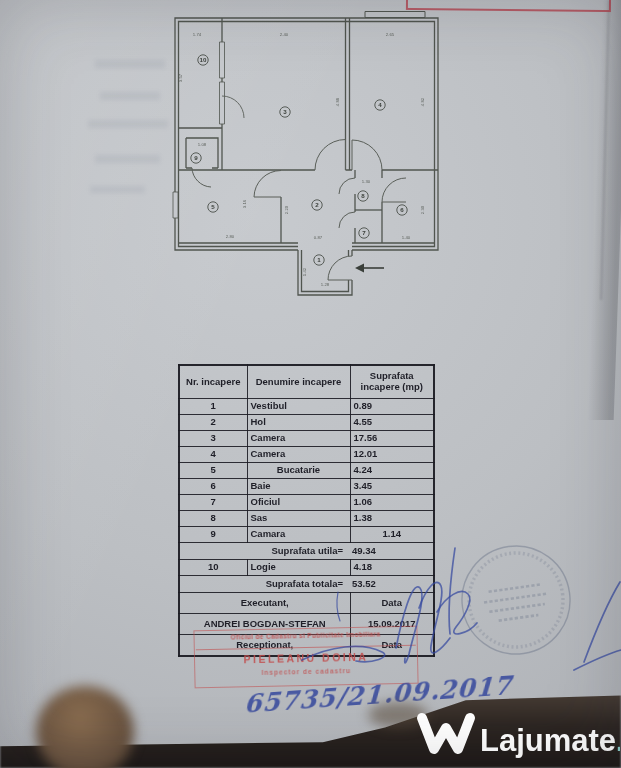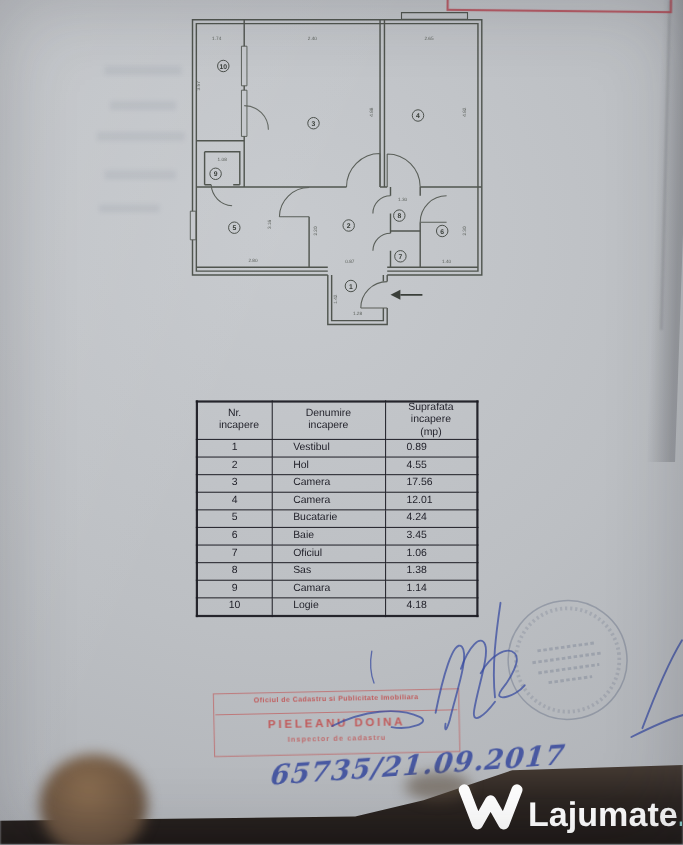--- a/index.html
+++ b/index.html
@@ -16,22 +16,22 @@
   .fold-line{position:absolute;left:604px;top:0;width:2px;height:300px;background:rgba(80,82,88,.25);transform:rotate(1.5deg);filter:blur(1px);}
   .ghost{position:absolute;background:rgba(70,80,100,.08);filter:blur(2px);border-radius:2px;}
   
   .red-rect{position:absolute;left:406px;top:-10px;width:201px;height:17px;border:2px solid rgba(180,58,70,.75);transform:rotate(.6deg);filter:blur(.3px);}
   
   #plan{position:absolute;left:166px;top:6px;}
   #plan path,#plan line,#plan rect{vector-effect:non-scaling-stroke;}
   
   #areas-table{position:absolute;left:178px;top:364px;border-collapse:collapse;table-layout:fixed;width:255px;
     font-family:"Liberation Sans",sans-serif;filter:blur(.2px);}
-  #areas-table td,#areas-table th{border:1px solid rgba(28,28,36,.9);font-size:9.5px;font-weight:normal;color:#1f1f28;
-    padding:0 19px;overflow:hidden;white-space:nowrap;line-height:1.15;}
+  #areas-table td,#areas-table th{border:1px solid rgba(28,28,36,.9);font-size:9.5px;font-weight:bold;color:#1f1f28;
+    padding:0 3px;overflow:hidden;white-space:nowrap;line-height:1.15;}
   #areas-table{border:2px solid rgba(28,28,36,.95);}
   #areas-table th{height:32px;text-align:center;white-space:normal;}
   td.c{text-align:center;}
   td.l{text-align:left;}
   span.tot-lbl{display:inline-block;width:160px;text-align:right;}
   span.tot-val{display:inline-block;padding-left:9px;}
   
   .red-stamp{position:absolute;left:194px;top:628px;width:224px;height:58px;transform:rotate(-1.2deg);
     color:#c24e4e;text-align:center;filter:blur(.45px);opacity:.88;}
   .red-stamp .box{position:absolute;inset:0;border:1.5px solid rgba(194,78,78,.65);}
@@ -199,47 +199,65 @@
           <td class="l" style="height: 15px;">Camera</td>
           <td class="l" style="height: 15px; margin-left: 24px;">17.56</td>
         </tr>
         <tr>
           <td class="c" style="height: 15px;">4</td>
           <td class="l" style="height: 15px;">Camera</td>
           <td class="l" style="height: 15px;">12.01</td>
         </tr>
         <tr>
           <td class="c" style="height: 15px;">5</td>
-          <td class="l" style="height: 15px;">Bucatarie</td>
+          <td class="l" style="height: 15px; text-align: center;">Bucatarie</td>
           <td class="l" style="height: 15px;">4.24</td>
         </tr>
         <tr>
           <td class="c" style="height: 15px;">6</td>
           <td class="l" style="height: 15px;">Baie</td>
           <td class="l" style="height: 15px;">3.45</td>
         </tr>
         <tr>
           <td class="c" style="height: 15px;">7</td>
           <td class="l" style="height: 15px;">Oficiul</td>
           <td class="l" style="height: 15px;">1.06</td>
         </tr>
         <tr>
           <td class="c" style="height: 15px;">8</td>
           <td class="l" style="height: 15px;">Sas</td>
           <td class="l" style="height: 15px;">1.38</td>
         </tr>
         <tr>
           <td class="c" style="height: 15px;">9</td>
           <td class="l" style="height: 15px;">Camara</td>
-          <td class="l" style="height: 15px;">1.14</td>
+          <td class="l" style="height: 15px; text-align: center;">1.14</td>
+        </tr>
+        <tr>
+          <td colspan="3" style="height: 16px;"><span class="tot-lbl">Suprafata utila=</span><span class="tot-val">49.34</span></td>
         </tr>
         <tr>
           <td class="c" style="height: 15px;">10</td>
           <td class="l" style="height: 15px; margin-left: 40px;">Logie</td>
           <td class="l" style="height: 15px;">4.18</td>
+        </tr>
+        <tr>
+          <td colspan="3" style="height: 16px;"><span class="tot-lbl">Suprafata totala=</span><span class="tot-val">53.52</span></td>
+        </tr>
+        <tr>
+          <td colspan="2" class="c" style="height: 20px;">Executant,</td>
+          <td class="c">Data</td>
+        </tr>
+        <tr>
+          <td colspan="2" class="c" style="height: 20px;">ANDREI BOGDAN-STEFAN</td>
+          <td class="c">15.09.2017</td>
+        </tr>
+        <tr>
+          <td colspan="2" class="c" style="height: 20px;">Receptionat,</td>
+          <td class="c">Data</td>
         </tr>
       </tbody>
   </table>
 
   <div class="red-stamp">
     <div class="box"></div>
     <div class="rs-line1">Oficiul de Cadastru si Publicitate Imobiliara</div>
     <div class="rule"></div>
     <div class="rs-name">PIELEANU DOINA</div>
     <div class="rs-line2">Inspector de cadastru</div>

